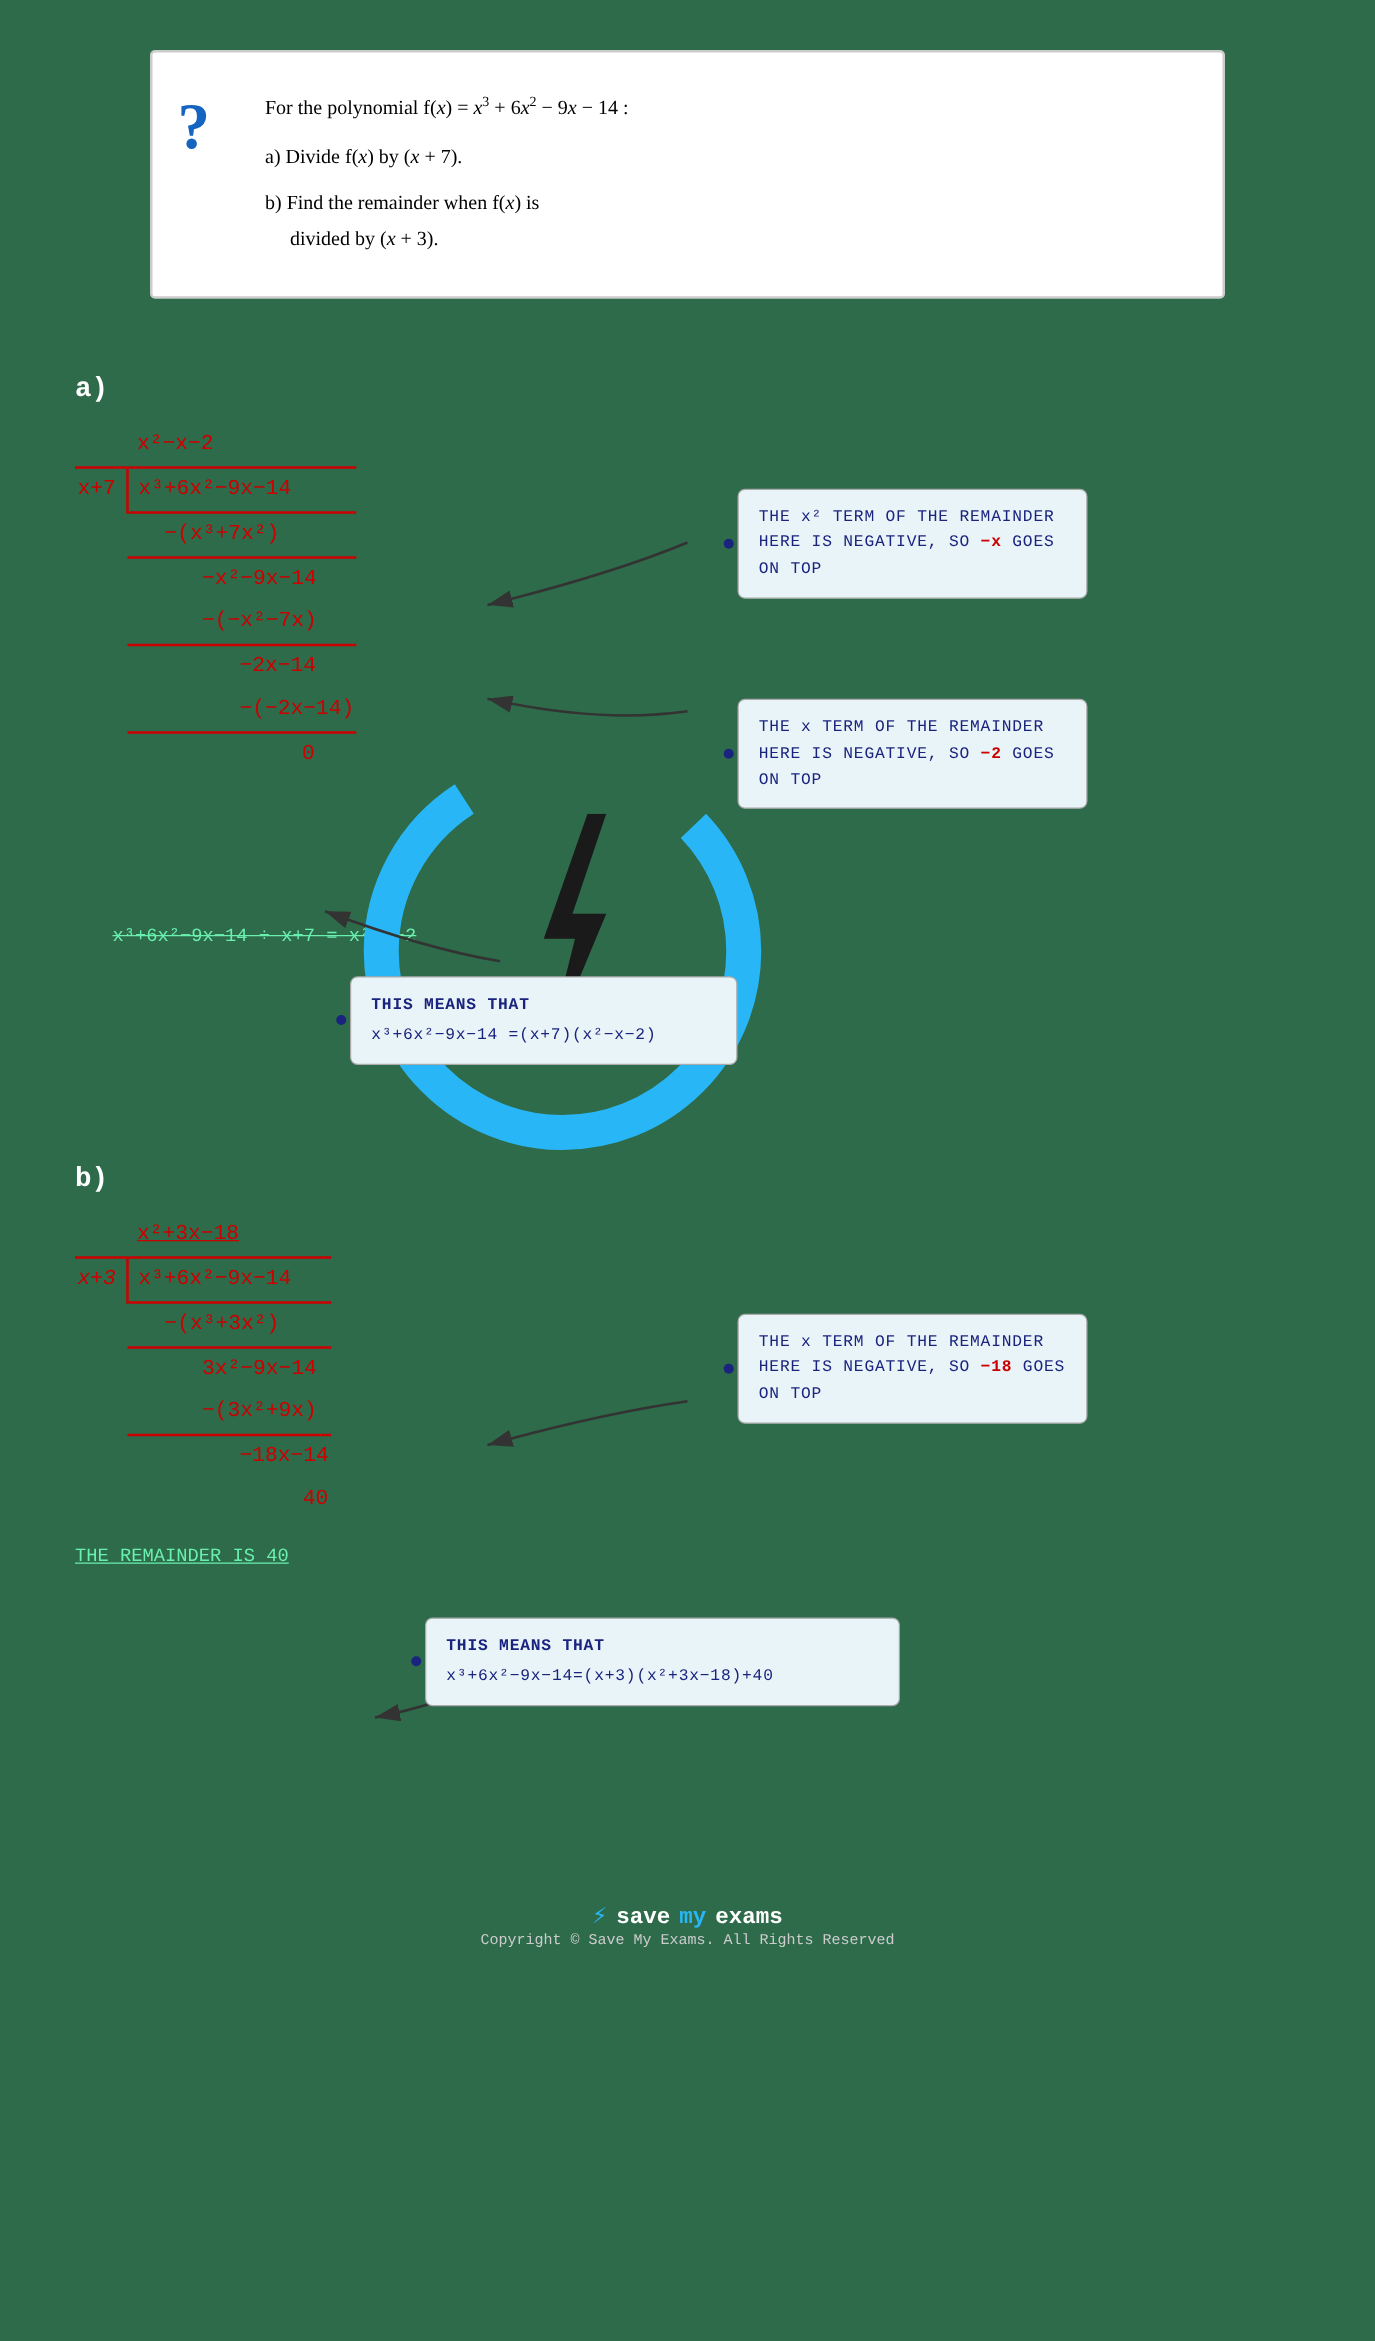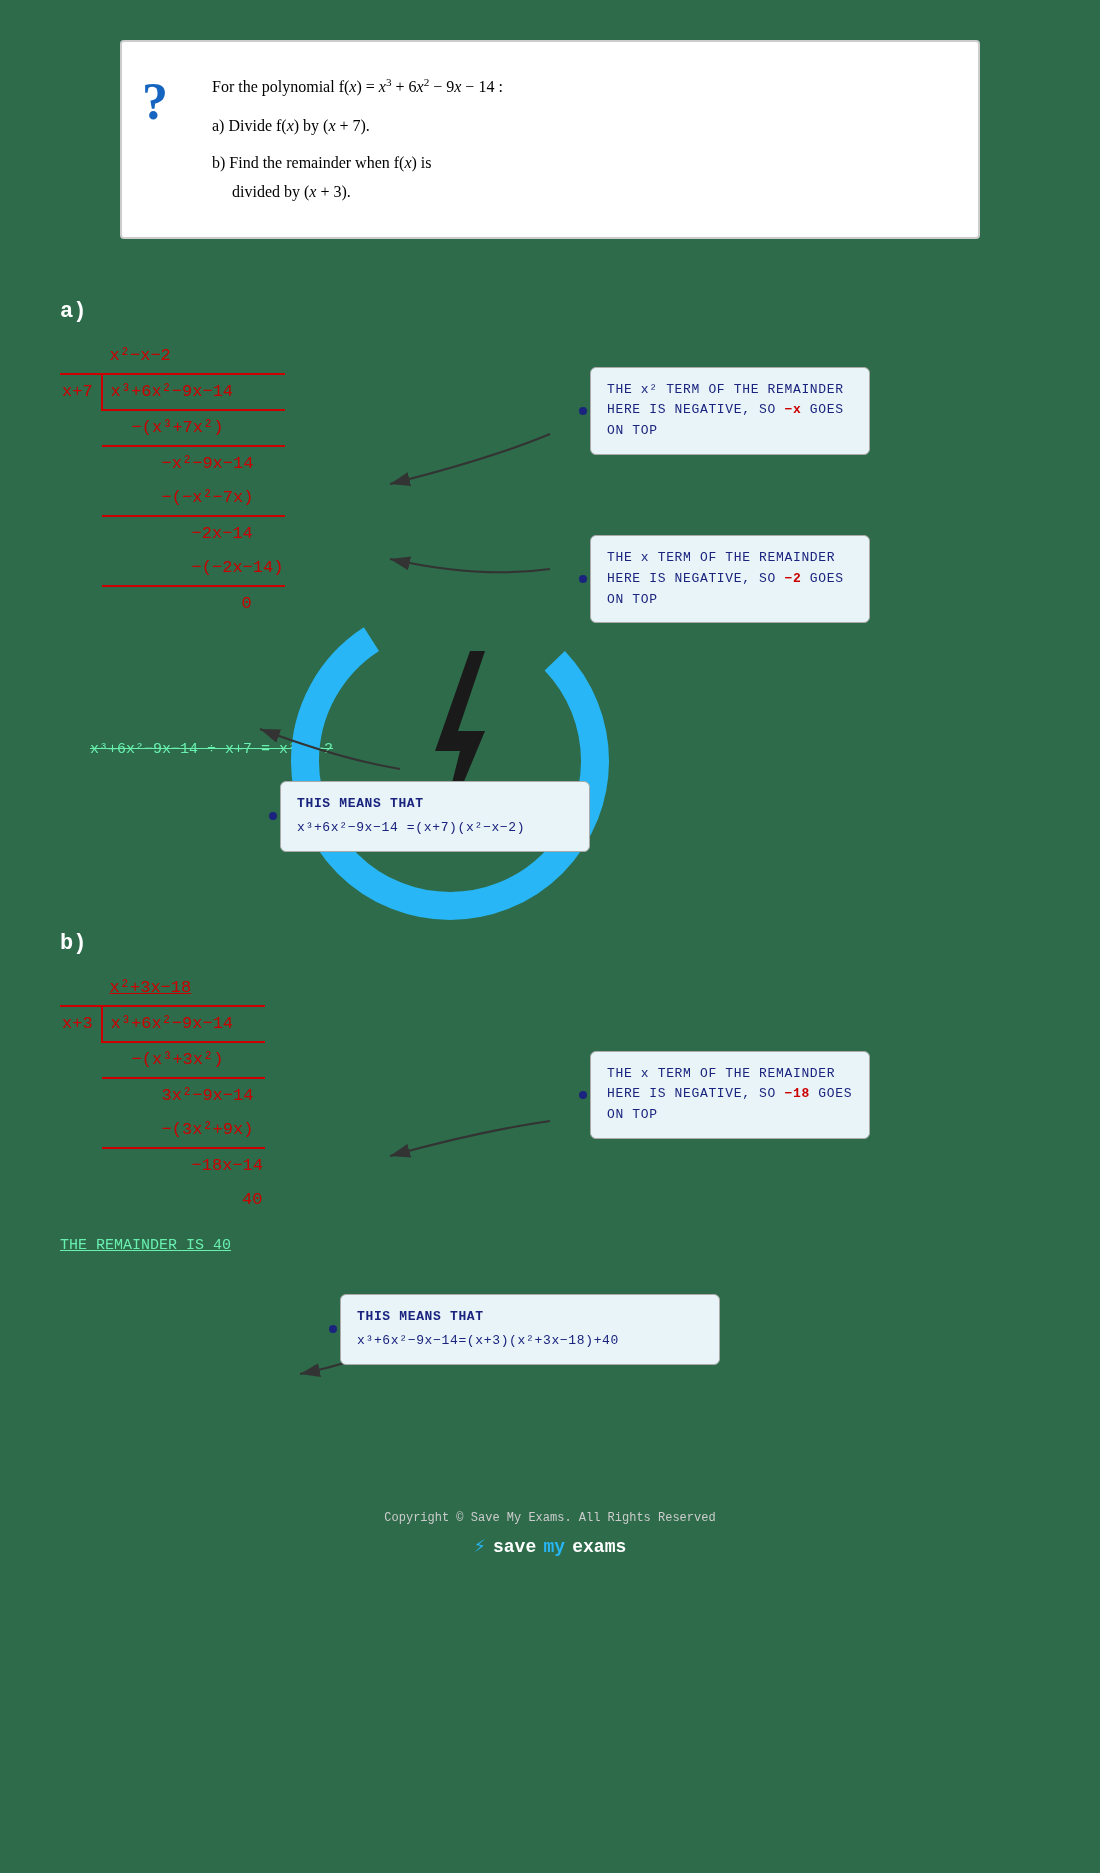--- a/index.html
+++ b/index.html
@@ -190,21 +190,21 @@
             <td class="step-underline" style="padding-left:90px !important;">−(−2x−14)</td>
           </tr>
           <tr>
             <td></td>
             <td style="padding-left:140px !important; text-align:left;">0</td>
           </tr>
         </tbody>
           </table>
       </div>
 
-      <div style="margin-left: 30px; position: relative; top: 28px;">
+      <div style="margin-left: 30px; position: relative; top: 52px;">
         <div class="callout" style="position:relative; width:280px; margin-bottom: 20px;">
           THE x² TERM OF THE REMAINDER<br>
           HERE IS NEGATIVE, SO <span class="highlight">−x</span> GOES<br>
           ON TOP
           <span class="callout-dot" style="left:-12px; top:50%; transform:translateY(-50%);"></span>
         </div>
         <div class="callout" style="position:relative; width:280px; margin-top: 80px;">
           THE x TERM OF THE REMAINDER<br>
           HERE IS NEGATIVE, SO <span class="highlight">−2</span> GOES<br>
           ON TOP
@@ -258,21 +258,21 @@
       <div style="position:relative; width: 500px;">
         <table class="long-div-table">
           <tbody>
               <tr class="quotient-row">
             <td></td>
             <td class="bracket-cell" style="border-top:none; border-left:none;text-decoration:underline;">
               <span>x²+3x−18</span>
             </td>
           </tr>
           <tr>
-            <td style="padding-right:8px; vertical-align:middle;">x+3</td>
+            <td style="padding-right:8px; vertical-align:middle;font-style:italic;">x+3</td>
             <td class="bracket-cell">x³+6x²−9x−14</td>
           </tr>
           <tr>
             <td></td>
             <td class="step-underline bracket-cell" style="border-left:none; padding-left:30px !important;">−(x³+3x²)</td>
           </tr>
           <tr>
             <td></td>
             <td style="padding-left:60px !important;">3x²−9x−14</td>
           </tr>
@@ -327,20 +327,20 @@
         <div>x³+6x²−9x−14=(x+3)(x²+3x−18)+40</div>
         <span class="callout-dot" style="left:-12px; top:50%; transform:translateY(-50%);"></span>
       </div>
     </div>
 
   </div>
 
 </div>
 
 <div class="footer">
-  <div>Copyright © Save My Exams. All Rights Reserved</div>
   <div style="margin-top:8px;">
     <span style="color:#29b6f6; font-weight:bold; font-size:20px;">⚡</span>
     <span style="color:white; font-weight:bold; font-size:18px;">save</span>
     <span style="color:#29b6f6; font-weight:bold; font-size:18px;">my</span>
     <span style="color:white; font-weight:bold; font-size:18px;">exams</span>
   </div>
+  <div>Copyright © Save My Exams. All Rights Reserved</div>
 </div>
 
 </body></html>

